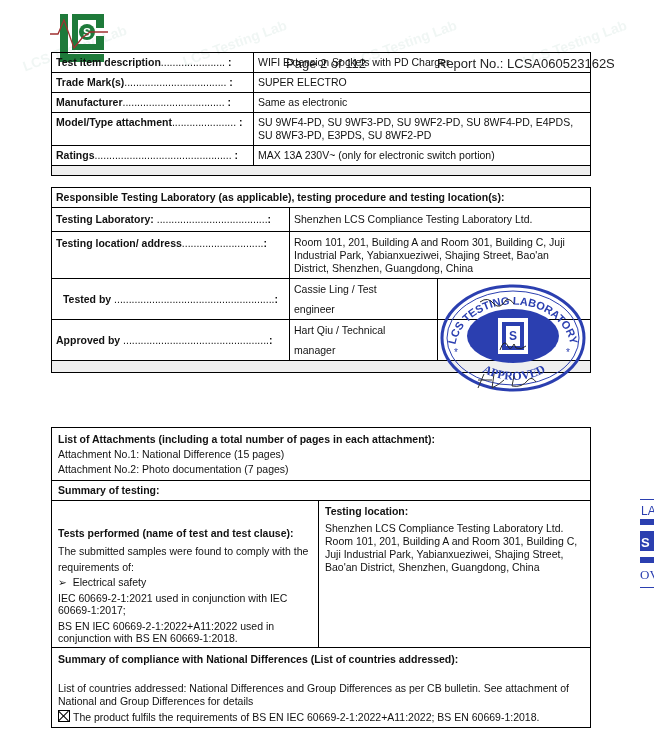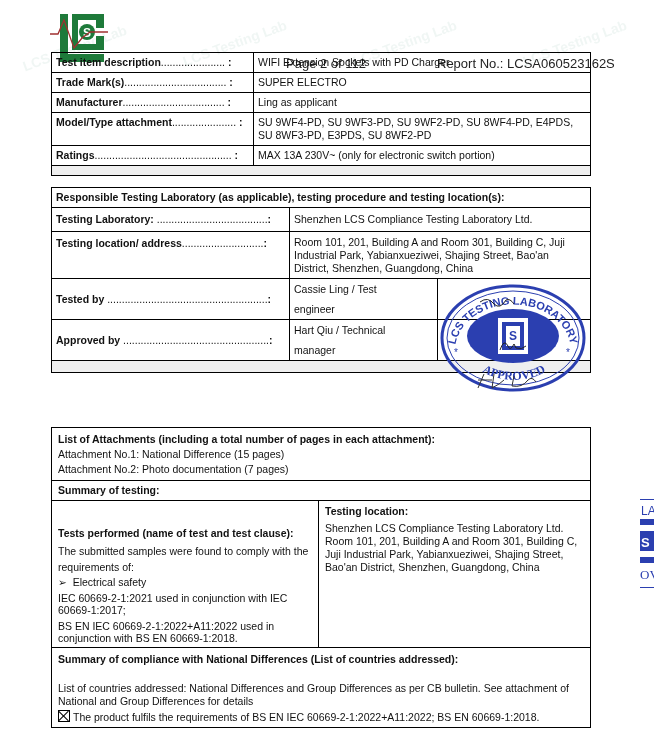--- a/index.html
+++ b/index.html
@@ -65,21 +65,21 @@
       <tr>
     <td class="lbl"><span>Test item description</span><span class="dots">......................</span> :</td>
     <td>WIFI Extension Sockets with PD Charger</td>
   </tr>
   <tr>
     <td class="lbl"><span>Trade Mark(s)</span><span class="dots">...................................</span> :</td>
     <td>SUPER ELECTRO</td>
   </tr>
   <tr>
     <td class="lbl"><span>Manufacturer</span><span class="dots">...................................</span> :</td>
-    <td>Ling as applicant</td>
+    <td>Same as electronic</td>
   </tr>
   <tr>
     <td class="lbl"><span>Model/Type attachment</span><span class="dots">......................</span> :</td>
     <td>SU 9WF4-PD, SU 9WF3-PD, SU 9WF2-PD, SU 8WF4-PD, E4PDS, SU 8WF3-PD, E3PDS, SU 8WF2-PD</td>
   </tr>
   <tr>
     <td class="lbl"><span>Ratings</span><span class="dots">...............................................</span> :</td>
     <td>MAX 13A 230V~ (only for electronic switch portion)</td>
   </tr>
   <tr>
@@ -100,21 +100,21 @@
   </tr>
   <tr>
     <td class="lbl" style="padding:5px 4px;"><span>Testing Laboratory:</span> <span class="dots">......................................</span>:</td>
     <td colspan="2" style="padding:5px 4px;">Shenzhen LCS Compliance Testing Laboratory Ltd.</td>
   </tr>
   <tr>
     <td class="lbl" style="padding:5px 4px;"><span>Testing location/ address</span><span class="dots">............................</span>:</td>
     <td colspan="2" style="padding:4px 4px 3px;">Room 101, 201, Building A and Room 301, Building C, Juji Industrial Park, Yabianxueziwei, Shajing Street, Bao'an District, Shenzhen, Guangdong, China</td>
   </tr>
   <tr>
-    <td class="lbl" style="vertical-align:middle;"><span>Tested by</span> <span class="dots">.......................................................</span>:</td>
+    <td class="lbl" style="vertical-align:middle;text-align:center;"><span>Tested by</span> <span class="dots">.......................................................</span>:</td>
     <td style="line-height:20px;padding:0 4px;">
           <div>Cassie Ling / Test</div>
           <div>engineer</div>
         </td>
     <td></td>
   </tr>
   <tr>
     <td class="lbl" style="vertical-align:middle;"><span>Approved by</span> <span class="dots">..................................................</span>:</td>
     <td style="line-height:20px;padding:0 4px;">
           <div>Hart Qiu / Technical</div>

